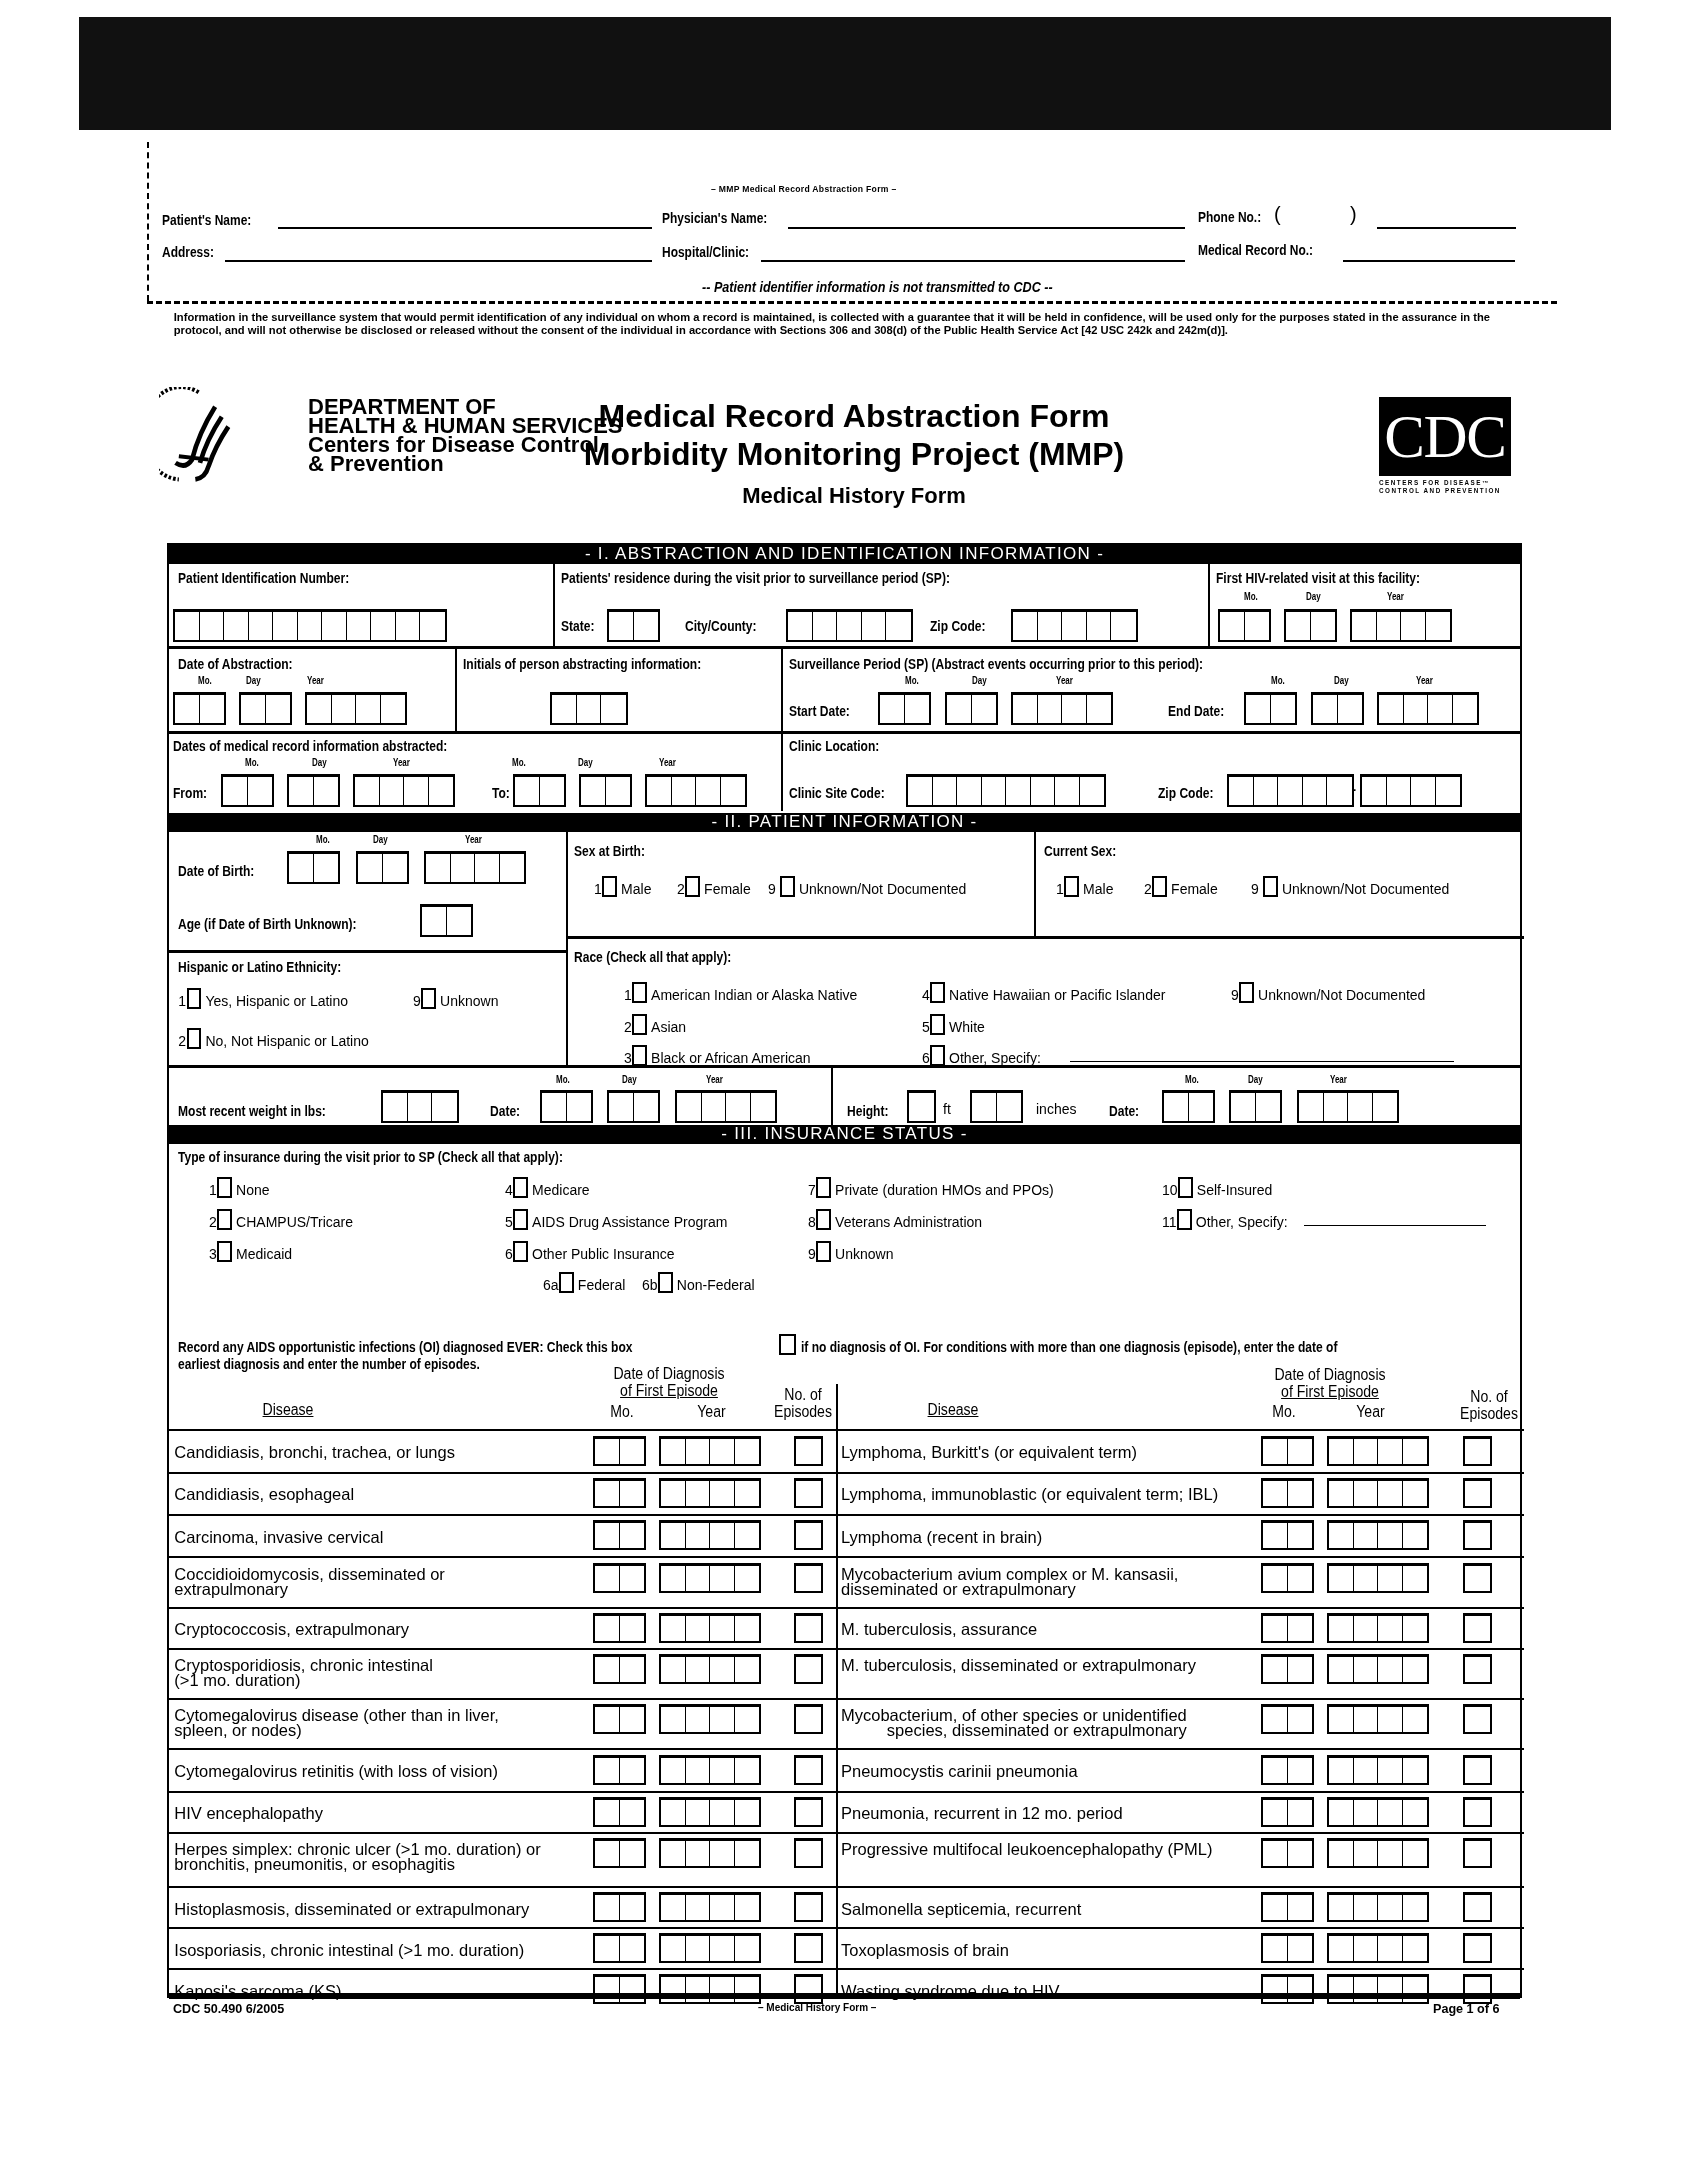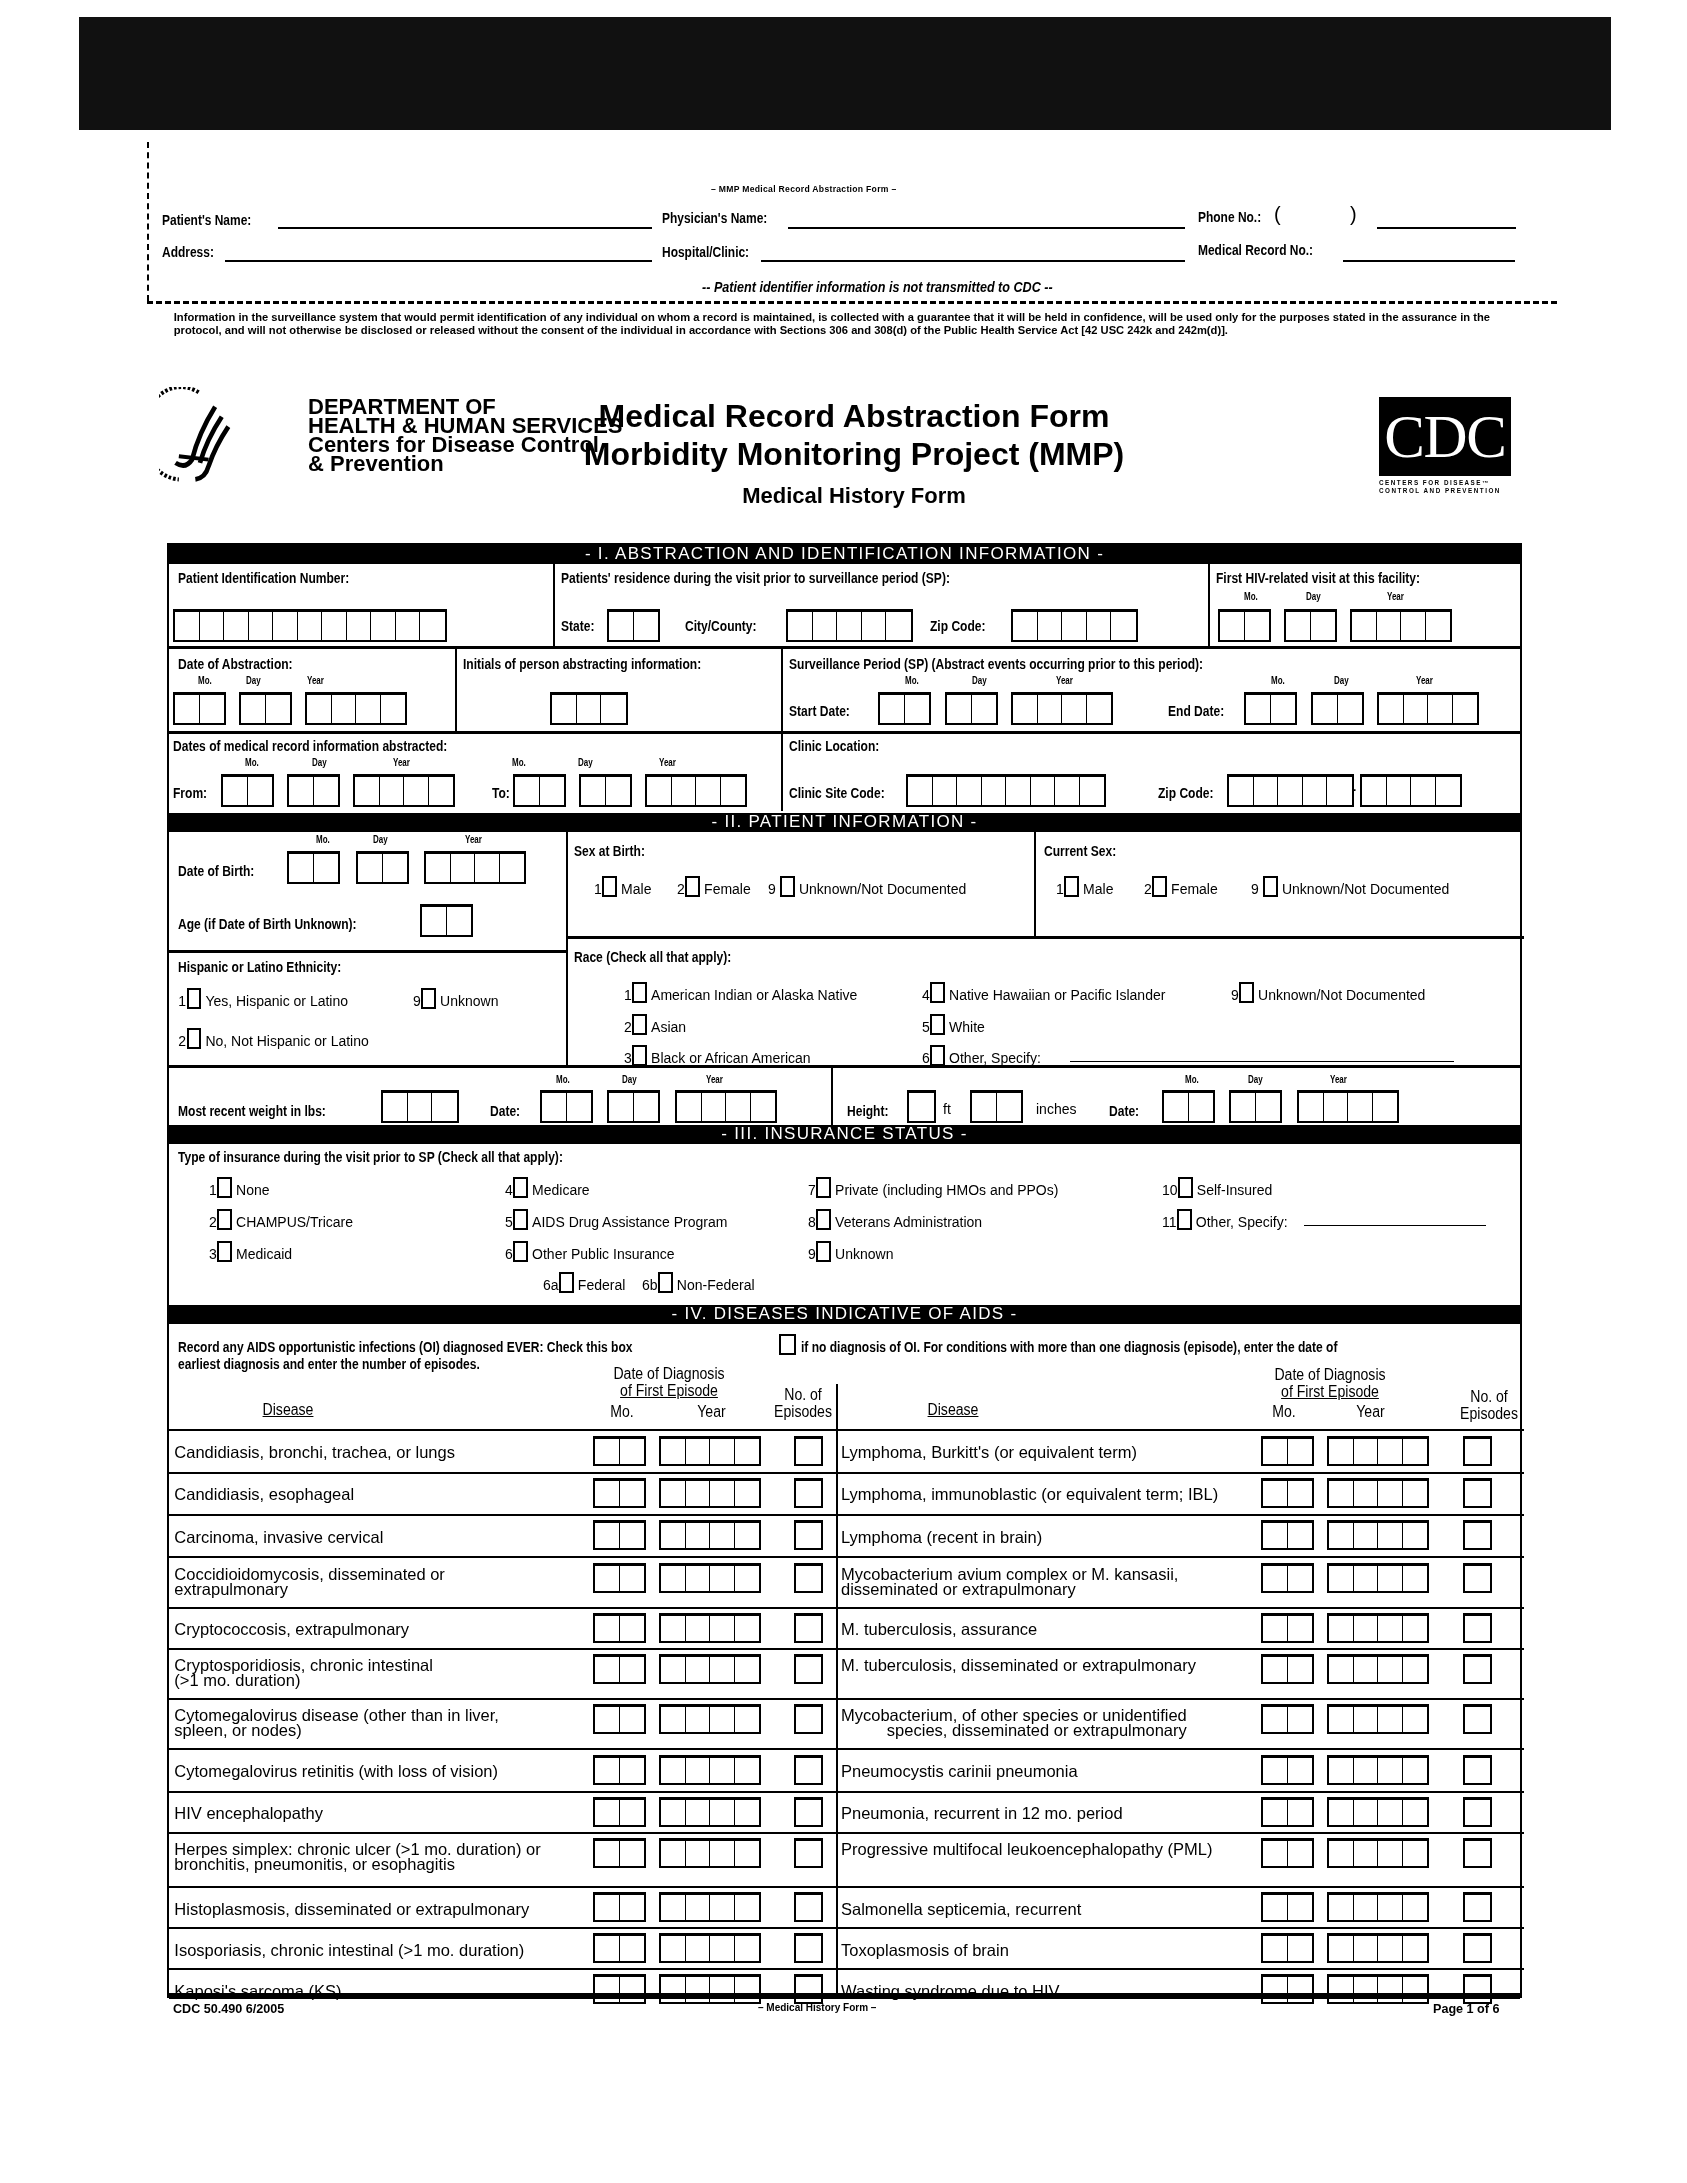--- a/index.html
+++ b/index.html
@@ -487,21 +487,21 @@
       <span>AIDS Drug Assistance Program</span>
     </div>
   <div class="opt" style="left:336px; top:696px;">
       <span class="num">6</span>
       <span class="cb"></span>
       <span>Other Public Insurance</span>
     </div>
   <div class="opt" style="left:639px; top:632px;">
       <span class="num">7</span>
       <span class="cb"></span>
-      <span>Private (including HMOs and PPOs)</span>
+      <span>Private (duration HMOs and PPOs)</span>
     </div>
   <div class="opt" style="left:639px; top:664px;">
       <span class="num">8</span>
       <span class="cb"></span>
       <span>Veterans Administration</span>
     </div>
   <div class="opt" style="left:639px; top:696px;">
       <span class="num">9</span>
       <span class="cb"></span>
       <span>Unknown</span>
@@ -521,21 +521,20 @@
       <span class="num">6a</span>
       <span class="cb"></span>
       <span>Federal</span>
     </div>
   <div class="opt" style="left:473px; top:727px;">
       <span class="num">6b</span>
       <span class="cb"></span>
       <span>Non-Federal</span>
     </div>
 
-  <div class="sec-bar" style="top:760px;">- IV. DISEASES INDICATIVE OF AIDS -</div>
 
   <div class="lbl" style="left:9.3px; top:794px;">Record any AIDS opportunistic infections (OI) diagnosed EVER:  Check this box</div>
   <div class="abs" style="left:610px; top:789px; width:17px; height:21px; border:2px solid #000;"></div>
   <div class="lbl" style="left:632px; top:794px;">if no diagnosis of OI.  For conditions with more than one diagnosis (episode), enter the date of</div>
   <div class="lbl" style="left:9.3px; top:811px;">earliest diagnosis and enter the number of episodes.</div>
 
   <div class="colhdr" style="left:424px; top:821px; width:152px;">
     <div>Date of Diagnosis</div>
     <div style="text-decoration:underline;">of First Episode</div>
   </div>

